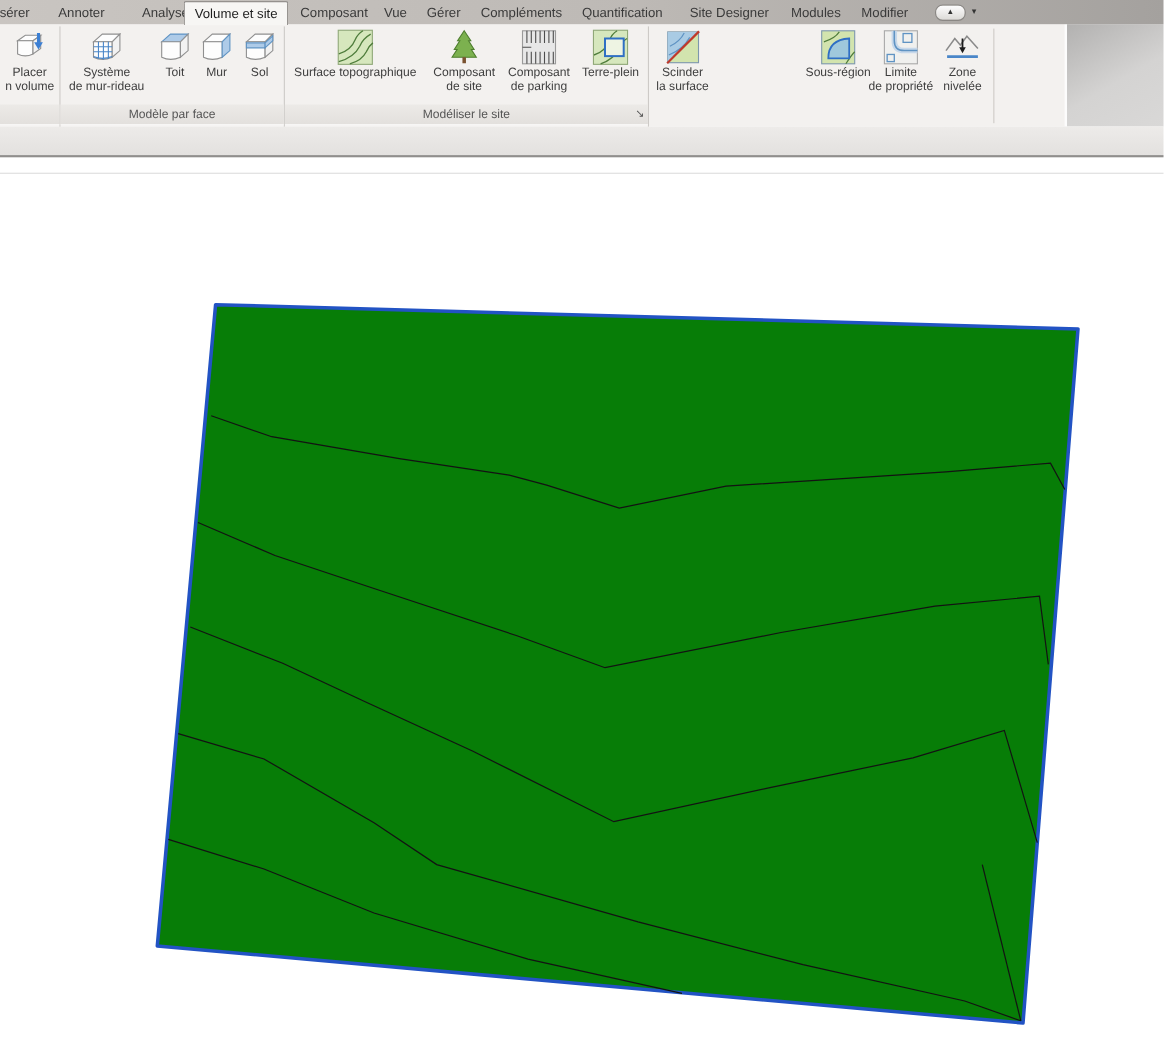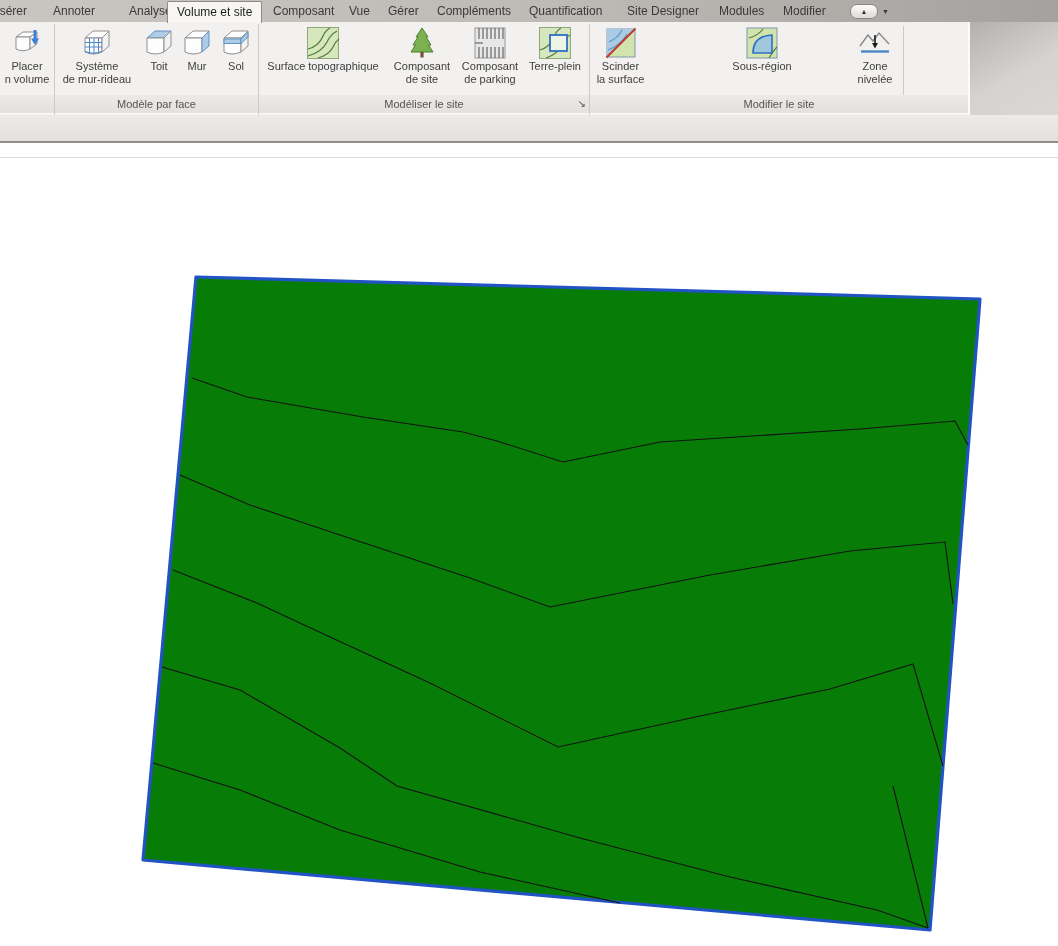--- a/index.html
+++ b/index.html
@@ -188,20 +188,31 @@
     </div>
     <div class="rbtn" style="left:731px;width:62px">
       <svg class="ricon" viewBox="0 0 34 34">
         <rect x="2" y="2" width="30" height="30" fill="#d2e4ae" stroke="#7d97ad"></rect>
         <path d="M4 12 Q14 9 18 3 M24 32 Q29 24 32 21" fill="none" stroke="#4f7d3c" stroke-width="1.1"></path>
         <path d="M8 27 Q8 10 27 9 L27 27 Z" fill="#9fc8dc" stroke="#2f6fc4" stroke-width="1.6"></path>
       </svg>
       <span class="rlabel">Sous-région</span>
       <span class="rlabel"></span>
     </div>
+    <div class="rbtn" style="left:782px;width:74px">
+      <svg class="ricon" viewBox="0 0 34 34">
+        <rect x="2" y="2" width="30" height="30" fill="#f0f0ee" stroke="#a8a8a8"></rect>
+        <path d="M11 2 V11 Q11 20 20 20 H32" fill="none" stroke="#c7d8ea" stroke-width="5"></path>
+        <path d="M11 2 V11 Q11 20 20 20 H32" fill="none" stroke="#5f93c3" stroke-width="1.4"></path>
+        <rect x="4.5" y="23.5" width="6.5" height="6.5" fill="none" stroke="#5f93c3" stroke-width="1.2"></rect>
+        <rect x="19" y="4.5" width="8" height="8" fill="none" stroke="#5f93c3" stroke-width="1.2"></rect>
+      </svg>
+      <span class="rlabel">Limite</span>
+      <span class="rlabel">de propriété</span>
+    </div>
     <div class="rbtn" style="left:848px;width:54px">
       <svg class="ricon" viewBox="0 0 34 34">
         <path d="M2 20 L10 9 L15 15 L21 7 L31 18" fill="none" stroke="#8a8a8a" stroke-width="1.4"></path>
         <path d="M17 9 V18" stroke="#1c1c1c" stroke-width="1.6"></path>
         <polygon points="14,17 20,17 17,22.5" fill="#1c1c1c"></polygon>
         <path d="M3 25.5 H31" stroke="#4a86c8" stroke-width="2.4"></path>
       </svg>
       <span class="rlabel">Zone</span>
       <span class="rlabel">nivelée</span>
     </div>
@@ -216,23 +227,20 @@
   <div class="panel-strip" style="left:0;width:54px">
     <span></span>
   </div>
   <div class="panel-strip" style="left:55px;width:203px">
     <span>Modèle par face</span>
   </div>
   <div class="panel-strip" style="left:259px;width:330px">
     <span>Modéliser le site</span>
     <span class="launcher">↘</span>
   </div>
-  <div class="panel-strip" style="left:590px;width:378px">
-    <span>Modifier le site</span>
-  </div>
 
   <div class="right-white-sep"></div>
   <div class="right-block"></div>
 
   <div class="options-bar"></div>
   <div class="options-border"></div>
 
 </div>
 
 </body></html>

